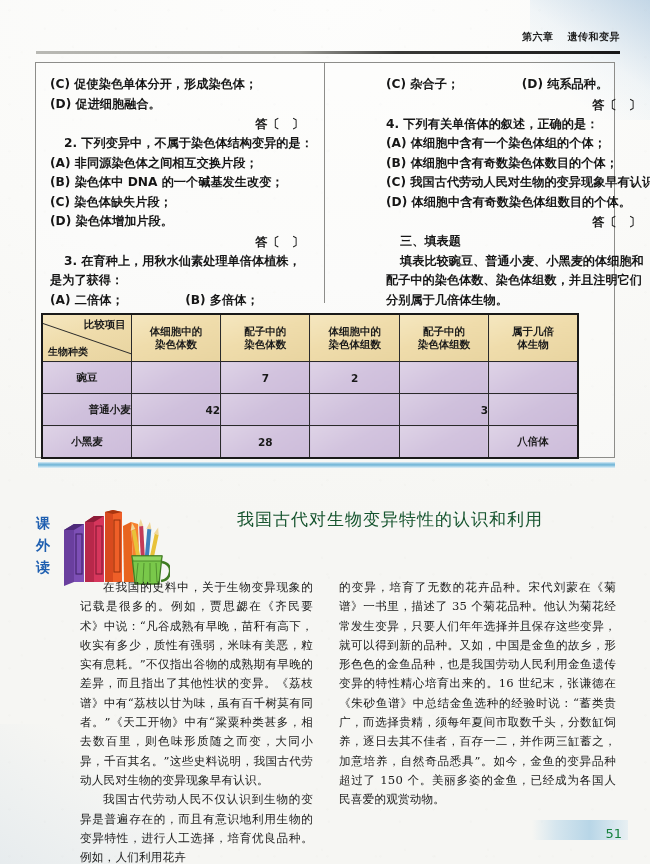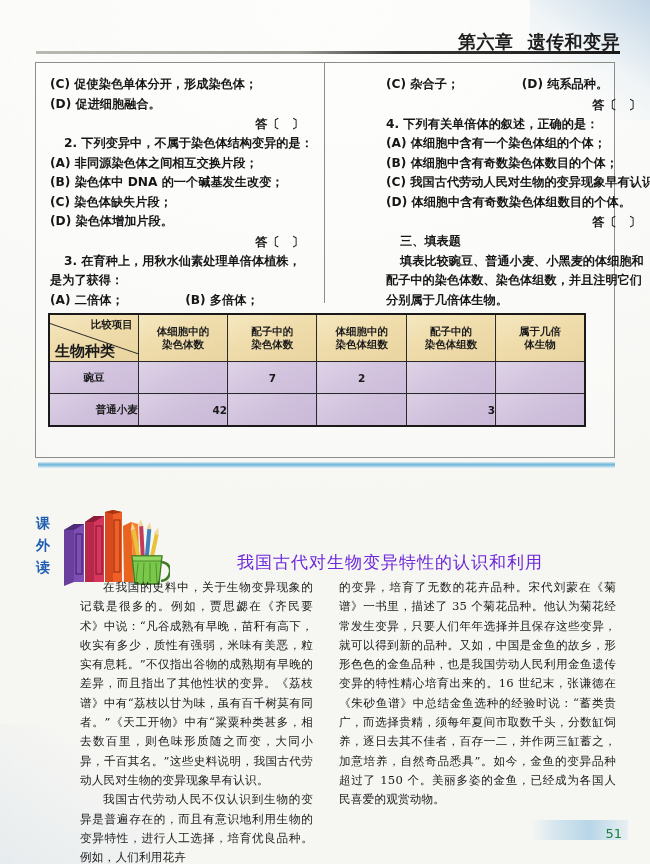--- a/index.html
+++ b/index.html
@@ -51,21 +51,21 @@
 
   
   .runhead {
     position: absolute;
     top: 30px; right: 30px;
     display: flex;
     align-items: baseline;
     gap: 14px;
     font-family: "DejaVu Sans", sans-serif;
     font-weight: bold;
-    font-size: 18px;
+    font-size: 10px;
     color: #1d1d1d;
     letter-spacing: 0.5px;
   }
   .runrule {
     position: absolute;
     top: 51px;
     left: 36px;
     right: 30px;
     height: 3px;
     background: linear-gradient(to right, #b9b9b4 0%, #9b9b96 45%, #3a3a38 62%, #171717 100%);
@@ -115,21 +115,21 @@
     color: #161616;
   }
   .q-two {
     display: flex;
   }
   .q-two > span:first-child { width: 52%; }
 
   
   .tablewrap {
     position: absolute;
-    left: 12px;
+    left: 5px;
     top: 250px;
     width: 493px;
   }
   table.cmp {
     border-collapse: collapse;
     width: 538px;
     table-layout: fixed;
     border: 2px solid #1a1a1a;
   }
   table.cmp td, table.cmp th {
@@ -176,21 +176,21 @@
     transform: rotate(19deg);
   }
   .corner .c-top {
     position: absolute;
     right: 5px; top: 3px;
     font-size: 10.5px;
   }
   .corner .c-bot {
     position: absolute;
     left: 5px; bottom: 3px;
-    font-size: 15px;
+    font-size: 10px;
   }
   .cell-2l { line-height: 13.5px; font-family: Liberation Serif, serif; }
 
   
   .blueband {
     position: absolute;
     left: 38px;
     top: 462px;
     width: 577px;
     height: 6px;
@@ -224,23 +224,22 @@
   }
 
   .reading-title {
     position: absolute;
     left: 180px;
     top: 508px;
     width: 420px;
     text-align: center;
     font-family: "DejaVu Serif", serif;
     font-size: 17px;
-    color: #6d28d9;
+    color: #14532d;
     letter-spacing: 1px;
-    margin-top: 43px;
   }
 
   .read-cols {
     position: absolute;
     left: 36px;
     top: 578px;
     width: 580px;
     display: flex;
     gap: 26px;
   }
@@ -363,20 +362,28 @@
           <td></td>
         </tr>
         <tr>
           <td>普通小麦</td>
           <td>42</td>
           <td></td>
           <td></td>
           <td>3</td>
           <td></td>
         </tr>
+        <tr>
+          <td>小黑麦</td>
+          <td></td>
+          <td>28</td>
+          <td></td>
+          <td></td>
+          <td>八倍体</td>
+        </tr>
       </tbody>
     </table>
   </div>
 </div>
 
 <div class="blueband"></div>
 
 <div class="reading-badge">
   <div class="badge-label">
     <div>课</div>

